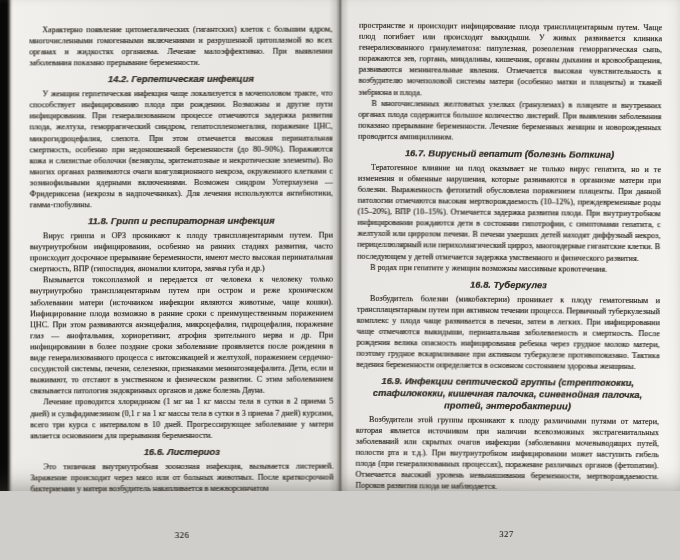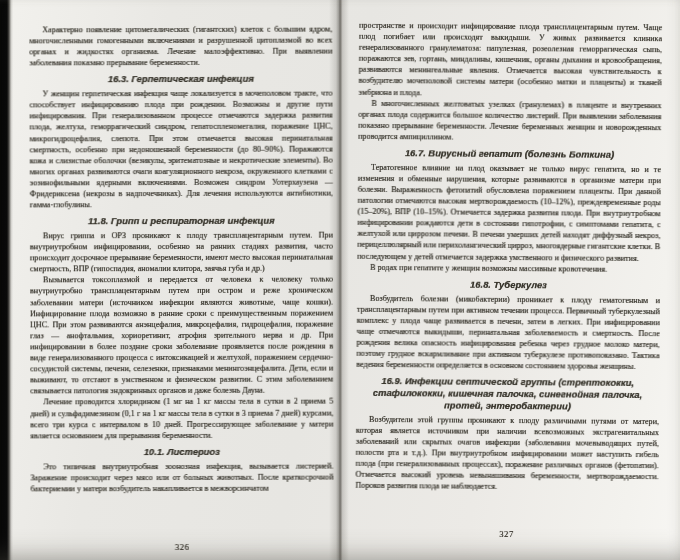--- a/index.html
+++ b/index.html
@@ -1,19 +1,19 @@
 <!DOCTYPE html>
 <html lang="ru"><head>
 <meta charset="utf-8">
 <style>
   html,body { margin:0; padding:0; }
   body { width:680px; height:560px; overflow:hidden; background:#cfcecb; }
 
   .spread {
-    position:relative; width:680px; height:560px;
+    position:relative; width:680px; height:491px;
     background: linear-gradient(100deg, #f2f1ed 0%, #e9e8e4 22%, #e7e6e2 48%, #eceae6 72%, #f3f2ee 92%, #f7f6f3 100%);
     font-family:"Liberation Serif", serif;
     text-decoration:underline;
   }
   .edge-left {
     position:absolute; left:0; top:0; width:13px; height:100%;
     background: linear-gradient(90deg, #060606 0px, #0a0a0a 7px, #4e4c48 9px, rgba(150,148,142,.35) 11px, rgba(150,148,142,0) 13px);
   }
   .gutter {
     position:absolute; left:329px; top:0; width:20px; height:100%;
@@ -41,41 +41,41 @@
 
   .head {
     margin:5px 2px 3px; text-indent:0;
     font-family:"Liberation Sans", sans-serif;
     font-weight:bold; font-style:italic;
     font-size:9.4px; line-height:11.8px; text-align:center;
     color:#353229;
   }
 
   .pagenum {
-    position:absolute; left:0; top:518px; width:100%;
+    position:absolute; left:0; top:506px; width:100%;
     text-align:center; text-indent:0; font-size:8.6px; letter-spacing:.6px;
   }
   .page.right .pagenum { top:508px; }
 </style>
 </head>
 <body>
 
 <div class="spread">
   <div class="edge-left"></div>
   <div class="gutter"></div>
 
   <div class="page left">
     <p class="para">Характерно появление цитомегалических (гигантских) клеток с большим ядром, многочисленными гомогенными включениями и разрушенной цитоплазмой во всех органах и жидкостях организма. Лечение малоэффективно. При выявлении заболевания показано прерывание беременности.</p>
-    <h3 class="head">16.3. Герпетическая инфекция</h3>
+    <h3 class="head">14.2. Герпетическая инфекция</h3>
     <p class="para">У женщин герпетическая инфекция чаще локализуется в мочеполовом тракте, что способствует инфицированию плода при рождении. Возможны и другие пути инфицирования. При генерализованном процессе отмечаются задержка развития плода, желтуха, геморрагический синдром, гепатоспленомегалия, поражение ЦНС, микрогидроцефалия, слепота. При этом отмечается высокая перинатальная смертность, особенно при недоношенной беременности (до 80–90%). Поражаются кожа и слизистые оболочки (везикулы, эритематозные и некротические элементы). Во многих органах развиваются очаги коагуляционного некроза, окруженного клетками с эозинофильными ядерными включениями. Возможен синдром Уотерхаузена — Фридериксена (некрозы в надпочечниках). Для лечения используются антибиотики, гамма-глобулины.</p>
     <h3 class="head">11.8. Грипп и респираторная инфекция</h3>
     <p class="para">Вирус гриппа и ОРЗ проникают к плоду трансплацентарным путем. При внутриутробном инфицировании, особенно на ранних стадиях развития, часто происходит досрочное прерывание беременности, имеют место высокая перинатальная смертность, ВПР (гипоспадия, аномалии клитора, заячья губа и др.)</p>
     <p class="para">Вызывается токсоплазмой и передается от человека к человеку только внутриутробно трансплацентарным путем при остром и реже хроническом заболевании матери (источником инфекции являются животные, чаще кошки). Инфицирование плода возможно в ранние сроки с преимущественным поражением ЦНС. При этом развиваются анэнцефалия, микроцефалия, гидроцефалия, поражение глаз — анофтальмия, хориоретинит, атрофия зрительного нерва и др. При инфицировании в более поздние сроки заболевание проявляется после рождения в виде генерализованного процесса с интоксикацией и желтухой, поражением сердечно-сосудистой системы, печени, селезенки, признаками менингоэнцефалита. Дети, если и выживают, то отстают в умственном и физическом развитии. С этим заболеванием связывается патология эндокринных органов и даже болезнь Дауна.</p>
     <p class="para">Лечение проводится хлоридином (1 мг на 1 кг массы тела в сутки в 2 приема 5 дней) и сульфадимезином (0,1 г на 1 кг массы тела в сутки в 3 приема 7 дней) курсами, всего три курса с интервалом в 10 дней. Прогрессирующее заболевание у матери является основанием для прерывания беременности.</p>
-    <h3 class="head">10.1. Листериоз</h3>
+    <h3 class="head">16.6. Листериоз</h3>
     <p class="para">Это типичная внутриутробная зоонозная инфекция, вызывается листерией. Заражение происходит через мясо или от больных животных. После краткосрочной бактериемии у матери возбудитель накапливается в межворсинчатом</p>
     <div class="pagenum">326</div>
   </div>
 
   <div class="page right">
     <p class="para cont">пространстве и происходит инфицирование плода трансплацентарным путем. Чаще плод погибает или происходят выкидыши. У живых развивается клиника генерализованного гранулематоза: папулезная, розеолезная геморрагическая сыпь, поражаются зев, гортань, миндалины, кишечник, органы дыхания и кровообращения, развиваются менингеальные явления. Отмечается высокая чувствительность к возбудителю мочеполовой системы матери (особенно матки и плаценты) и тканей эмбриона и плода.</p>
     <p class="para">В многочисленных желтоватых узелках (гранулемах) в плаценте и внутренних органах плода содержится большое количество листерий. При выявлении заболевания показано прерывание беременности. Лечение беременных женщин и новорожденных проводится ампициллином.</p>
     <h3 class="head">16.7. Вирусный гепатит (болезнь Боткина)</h3>
     <p class="para">Тератогенное влияние на плод оказывает не только вирус гепатита, но и те изменения и обменные нарушения, которые развиваются в организме матери при болезни. Выраженность фетопатий обусловлена поражением плаценты. При данной патологии отмечаются высокая мертворождаемость (10–12%), преждевременные роды (15–20%), ВПР (10–15%). Отмечается задержка развития плода. При внутриутробном инфицировании рождаются дети в состоянии гипотрофии, с симптомами гепатита, с желтухой или циррозом печени. В печени умерших детей находят диффузный некроз, перицеллюлярный или перихолангический цирроз, многоядерные гигантские клетки. В последующем у детей отмечается задержка умственного и физического развития.</p>
     <p class="para">В родах при гепатите у женщин возможны массивные кровотечения.</p>

